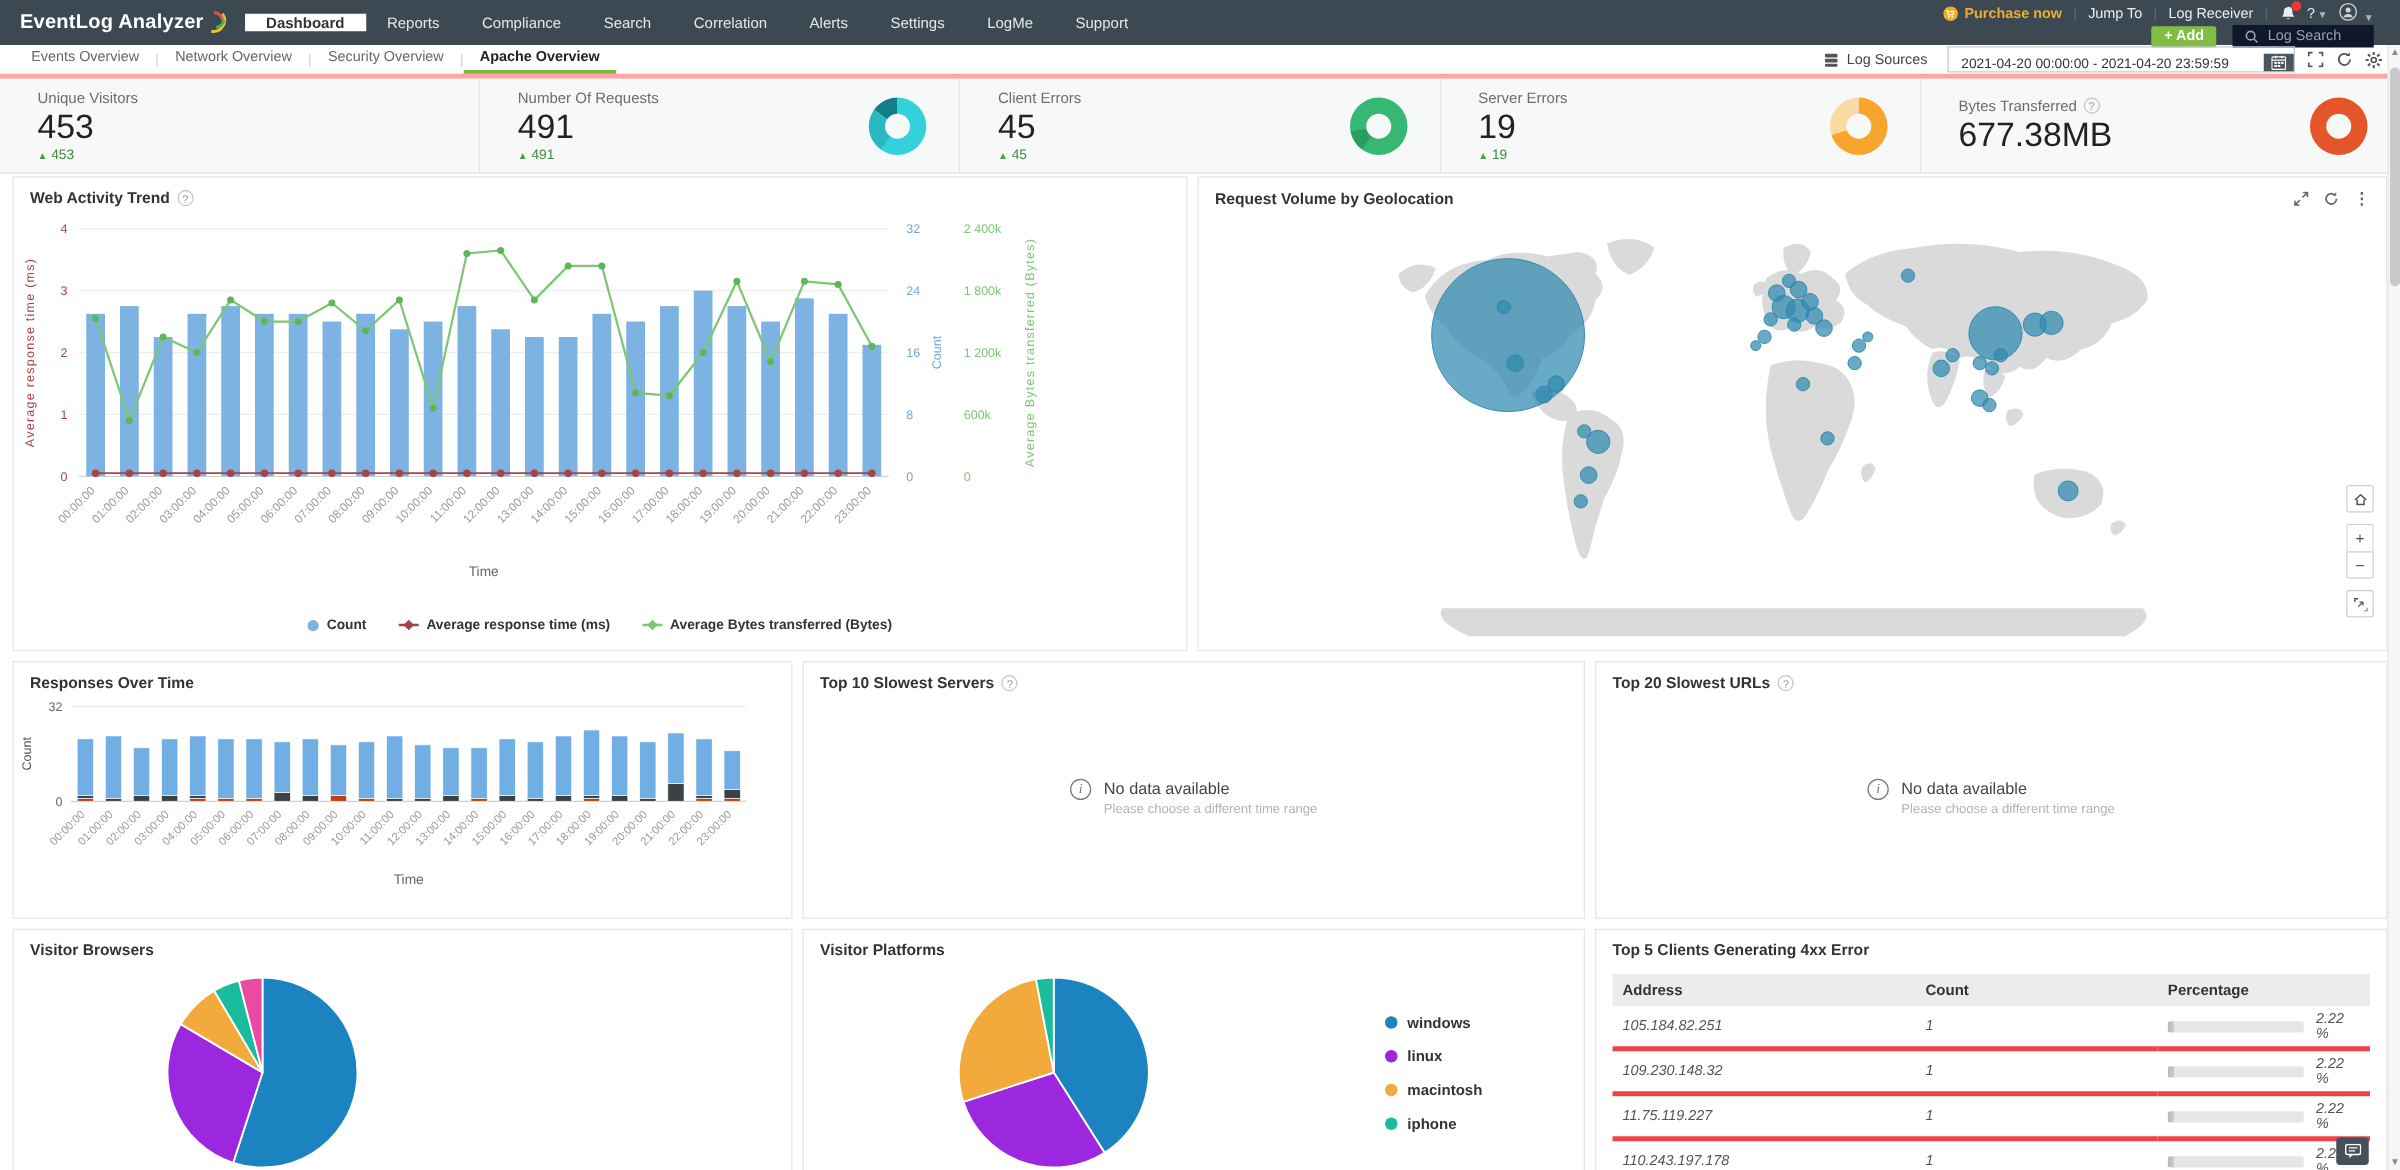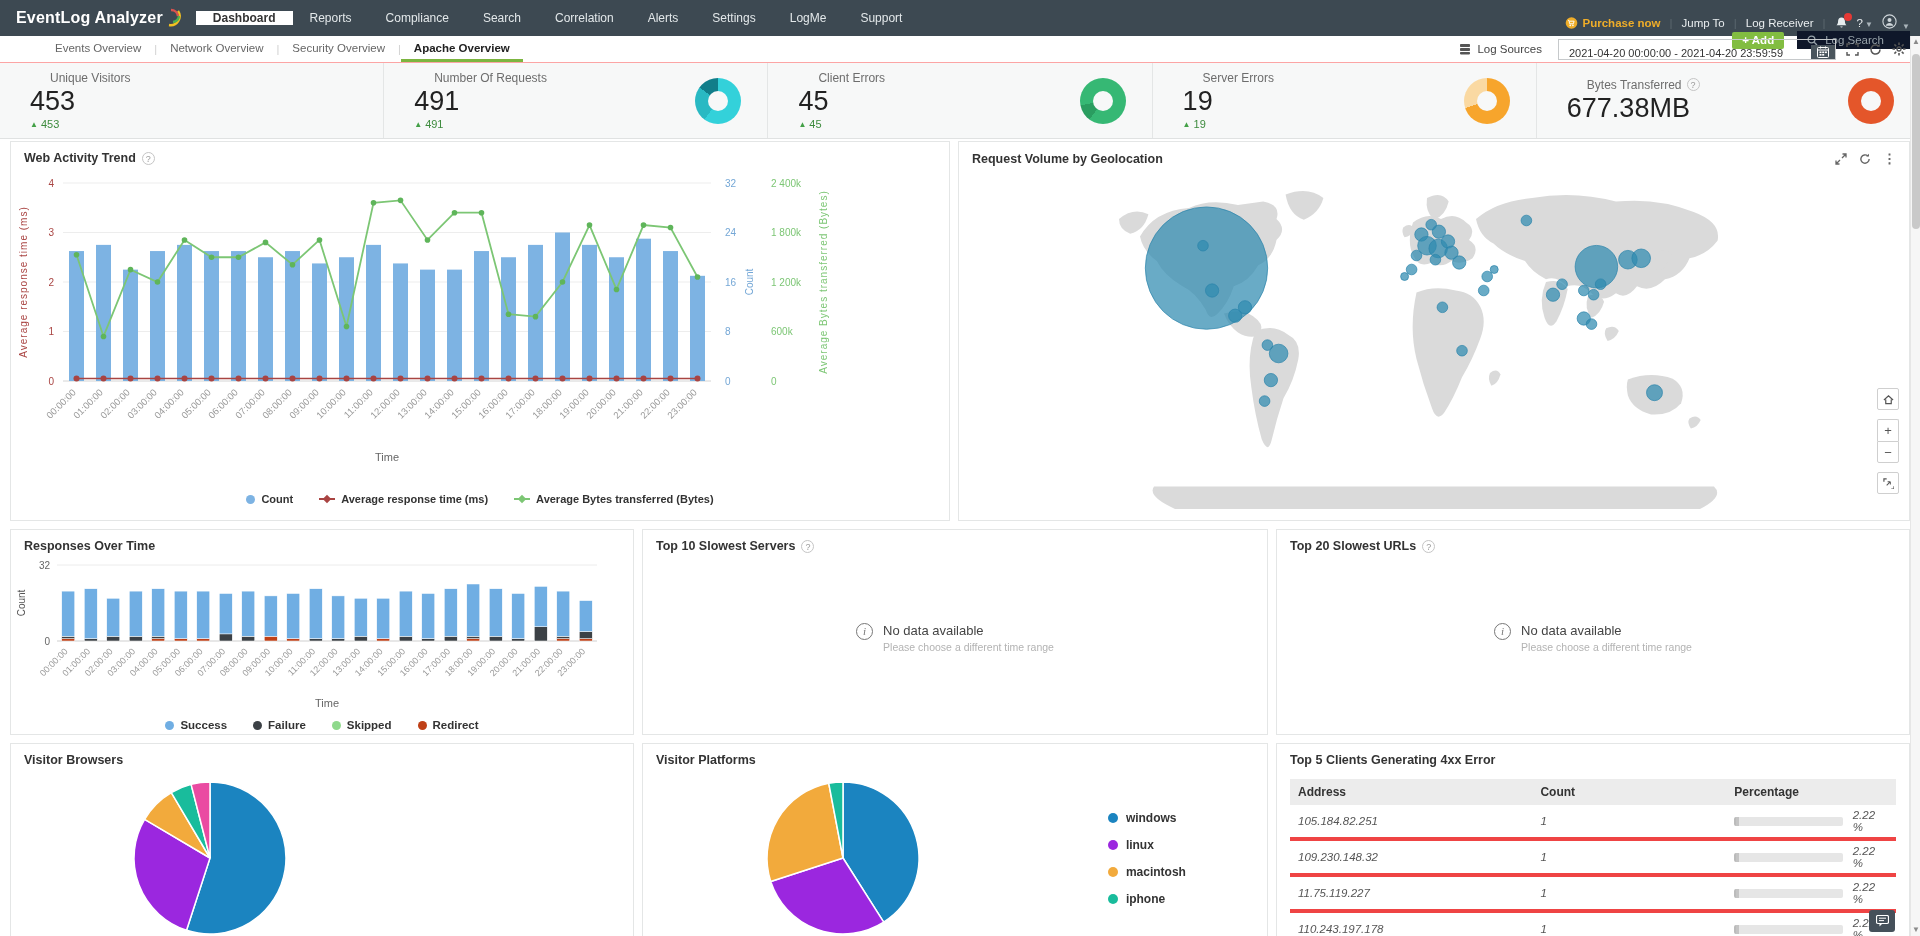--- a/index.html
+++ b/index.html
@@ -5,48 +5,48 @@
   html,body{margin:0;padding:0;}
   body{width:1920px;height:936px;overflow:hidden;background:#fff;font-family:"Liberation Sans",sans-serif;position:relative;}
   *{box-sizing:border-box;}
 
   
   .header{height:36px;background:#3d4952;display:flex;align-items:stretch;color:#e9edef;}
   .logo{display:flex;align-items:center;gap:4px;padding:0 14px 0 16px;font-size:16px;font-weight:bold;color:#fff;letter-spacing:.2px;}
   .main-nav{display:flex;align-items:center;}
   .nav-item{display:flex;align-items:center;padding:0 17px;font-size:12px;color:#e3e8ea;cursor:pointer;}
   .nav-item.active{background:#fff;color:#333;font-weight:bold;}
-  .util{margin-left:auto;display:flex;flex-direction:column;justify-content:space-between;padding:2px 10px 2px 0;margin-top:12px;}
+  .util{margin-left:auto;display:flex;flex-direction:column;justify-content:space-between;padding:2px 21px 2px 0;}
   .util-row{display:flex;align-items:center;justify-content:flex-end;gap:9px;font-size:11.5px;}
   .purchase{color:#efad29;display:flex;align-items:center;gap:5px;font-weight:bold;}
   .u-sep{color:#5b676f;}
   .badge-wrap{position:relative;display:flex;}
   .badge{position:absolute;top:-3px;right:-4px;width:8px;height:8px;border-radius:50%;background:#e53935;}
   .caret{font-size:8px;color:#aab4ba;margin-left:2px;}
   .add-btn{background:#82bd41;color:#fff;border:none;border-radius:2px;font-size:11.5px;padding:2.5px 10px;font-weight:bold;cursor:pointer;}
   .logsearch{background:#0f172a;color:#97a2a9;display:flex;align-items:center;gap:7px;font-size:11.5px;padding:3px 26px 3px 10px;margin-left:4px;}
 
   
-  .subbar{height:27px;border-bottom:1px solid #fca5a5;display:flex;align-items:stretch;justify-content:space-between;background:#fff;padding-left:30px;}
+  .subbar{height:27px;border-bottom:4px solid #fca5a5;display:flex;align-items:stretch;justify-content:space-between;background:#fff;}
   .subtabs{display:flex;align-items:stretch;padding-left:12px;}
   .subtab{display:flex;align-items:center;padding:0 13px;font-size:11.5px;color:#666;cursor:pointer;border-bottom:3px solid transparent;}
   .subtab.active{color:#222;font-weight:bold;border-bottom-color:#7cb540;}
   .st-sep{display:flex;align-items:center;color:#d0d0d0;font-size:11px;}
   .tools{display:flex;align-items:center;gap:10px;padding-right:14px;}
   .logsources{display:flex;align-items:center;gap:6px;font-size:11.5px;color:#444;background:none;border:none;cursor:pointer;}
   .datebox{display:flex;align-items:flex-end;border:1px solid #c6c9cb;height:21px;}
   .datebox .dtext{font-size:11px;color:#333;display:flex;align-items:center;padding:0 10px;min-width:252px;}
   .calbtn{background:#4a555d;border:none;width:24px;display:flex;align-items:center;justify-content:center;cursor:pointer;}
   .toolbtn{background:none;border:none;padding:0;display:flex;align-items:center;cursor:pointer;color:#555;}
 
   
   .stats{display:flex;height:76px;background:#f7f8f8;border-bottom:1px solid #e0e2e2;}
   .stat{flex:1;display:flex;align-items:center;justify-content:space-between;padding:0 26px 0 30px;border-left:1px solid #e4e6e6;}
   .stat:first-child{border-left:none;}
-  .s-label{font-size:12px;color:#6d6d6d;display:flex;align-items:center;gap:5px;margin-left:20px;}
+  .s-label{font-size:12px;color:#6d6d6d;display:flex;align-items:center;gap:5px;}
   .s-value{font-size:27px;color:#222;margin-top:2px;line-height:1.1;}
   .s-delta{font-size:11px;color:#3d8b3d;margin-top:2px;display:flex;align-items:center;gap:3px;}
   .s-delta .tri{font-size:8px;color:#43a047;}
   .donut{width:46px;height:46px;border-radius:50%;position:relative;flex:none;}
   .donut::after{content:"";position:absolute;left:13px;top:13px;width:20px;height:20px;background:#f7f8f8;border-radius:50%;}
 
   
   .content{padding:2px 10px 0;}
   .row{display:flex;gap:8px;margin-bottom:8px;}
   .panel{border:1px solid #e4e6e6;background:#fff;position:relative;}
@@ -631,38 +631,20 @@
             <rect x="545.75" y="81.625" width="13" height="2.375" fill="#bf4017" stroke="#fff" stroke-width="0.5"></rect>
             <rect x="545.75" y="79.25" width="13" height="2.375" fill="#3c4146" stroke="#fff" stroke-width="0.5"></rect>
             <rect x="545.75" y="34.125" width="13" height="45.125" fill="#70aee3" stroke="#fff" stroke-width="0.5"></rect>
             <text x="552.25" y="95" font-size="9" fill="#999" text-anchor="end" transform="rotate(-45 552.25 95)">22:00:00</text>
             <rect x="568.25" y="81.625" width="13" height="2.375" fill="#bf4017" stroke="#fff" stroke-width="0.5"></rect>
             <rect x="568.25" y="74.5" width="13" height="7.125" fill="#3c4146" stroke="#fff" stroke-width="0.5"></rect>
             <rect x="568.25" y="43.625" width="13" height="30.875" fill="#70aee3" stroke="#fff" stroke-width="0.5"></rect>
             <text x="574.75" y="95" font-size="9" fill="#999" text-anchor="end" transform="rotate(-45 574.75 95)">23:00:00</text>
             <text x="316" y="150" font-size="11" fill="#666" text-anchor="middle">Time</text>
           </svg></div>
-      <div class="legend" id="stacked-legend">
-          <div class="leg-item">
-            <span class="leg-dot" style="background:#70aee3"></span>
-            <span style="font-size:11.5px">Success</span>
-          </div>
-          <div class="leg-item">
-            <span class="leg-dot" style="background:#3c4146"></span>
-            <span style="font-size:11.5px">Failure</span>
-          </div>
-          <div class="leg-item">
-            <span class="leg-dot" style="background:#8fd98c"></span>
-            <span style="font-size:11.5px">Skipped</span>
-          </div>
-          <div class="leg-item">
-            <span class="leg-dot" style="background:#bf4017"></span>
-            <span style="font-size:11.5px">Redirect</span>
-          </div>
-        </div>
     </div>
     <div class="panel" style="width:626px;">
       <div class="ptitle">
         <span>Top 10 Slowest Servers</span>
         <span class="help">?</span>
       </div>
       <div class="nodata">
         <span class="nd-icon">i</span>
         <span>
           <div class="nd-title">No data available</div>

